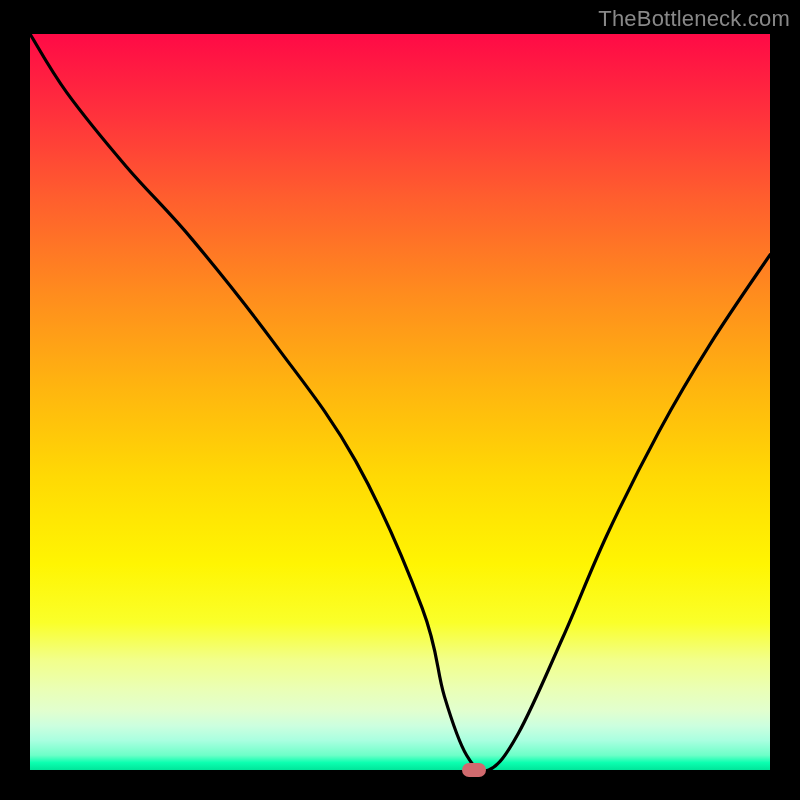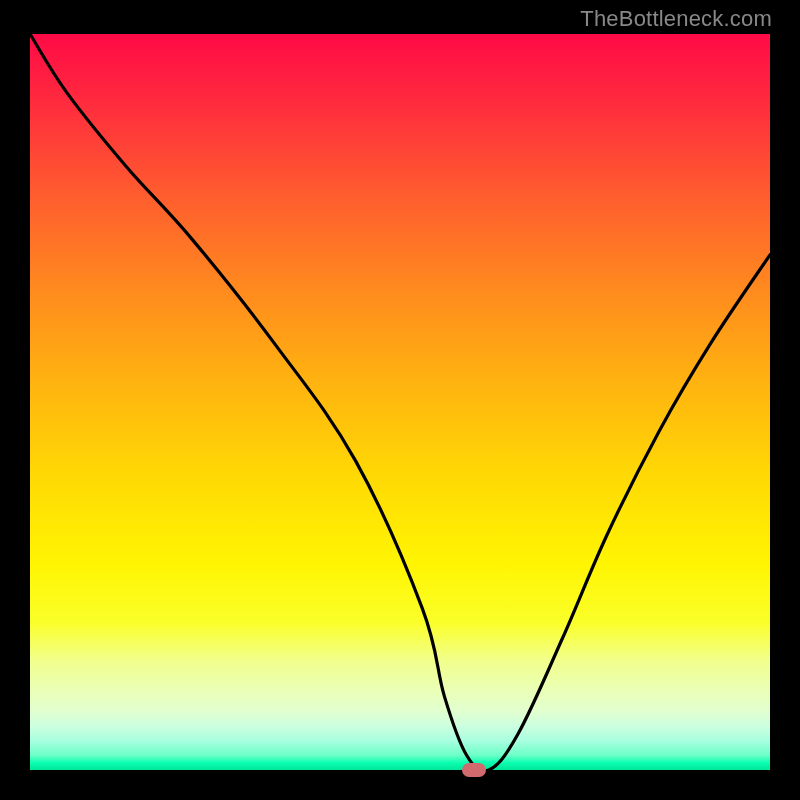--- a/index.html
+++ b/index.html
@@ -23,21 +23,21 @@
     height: 34px;
     width: 100%;
     display: flex;
     justify-content: flex-end;
     align-items: center;
   }
   .attribution {
     color: #888;
     font-size: 22px;
     letter-spacing: 0.2px;
-    padding-right: 28px;
+    padding-right: 10px;
     padding-top: 4px;
     text-align: center;
   }
   .plot {
     position: absolute;
     left: 30px;
     top: 34px;
     width: 740px;   
     height: 736px;  
   }

